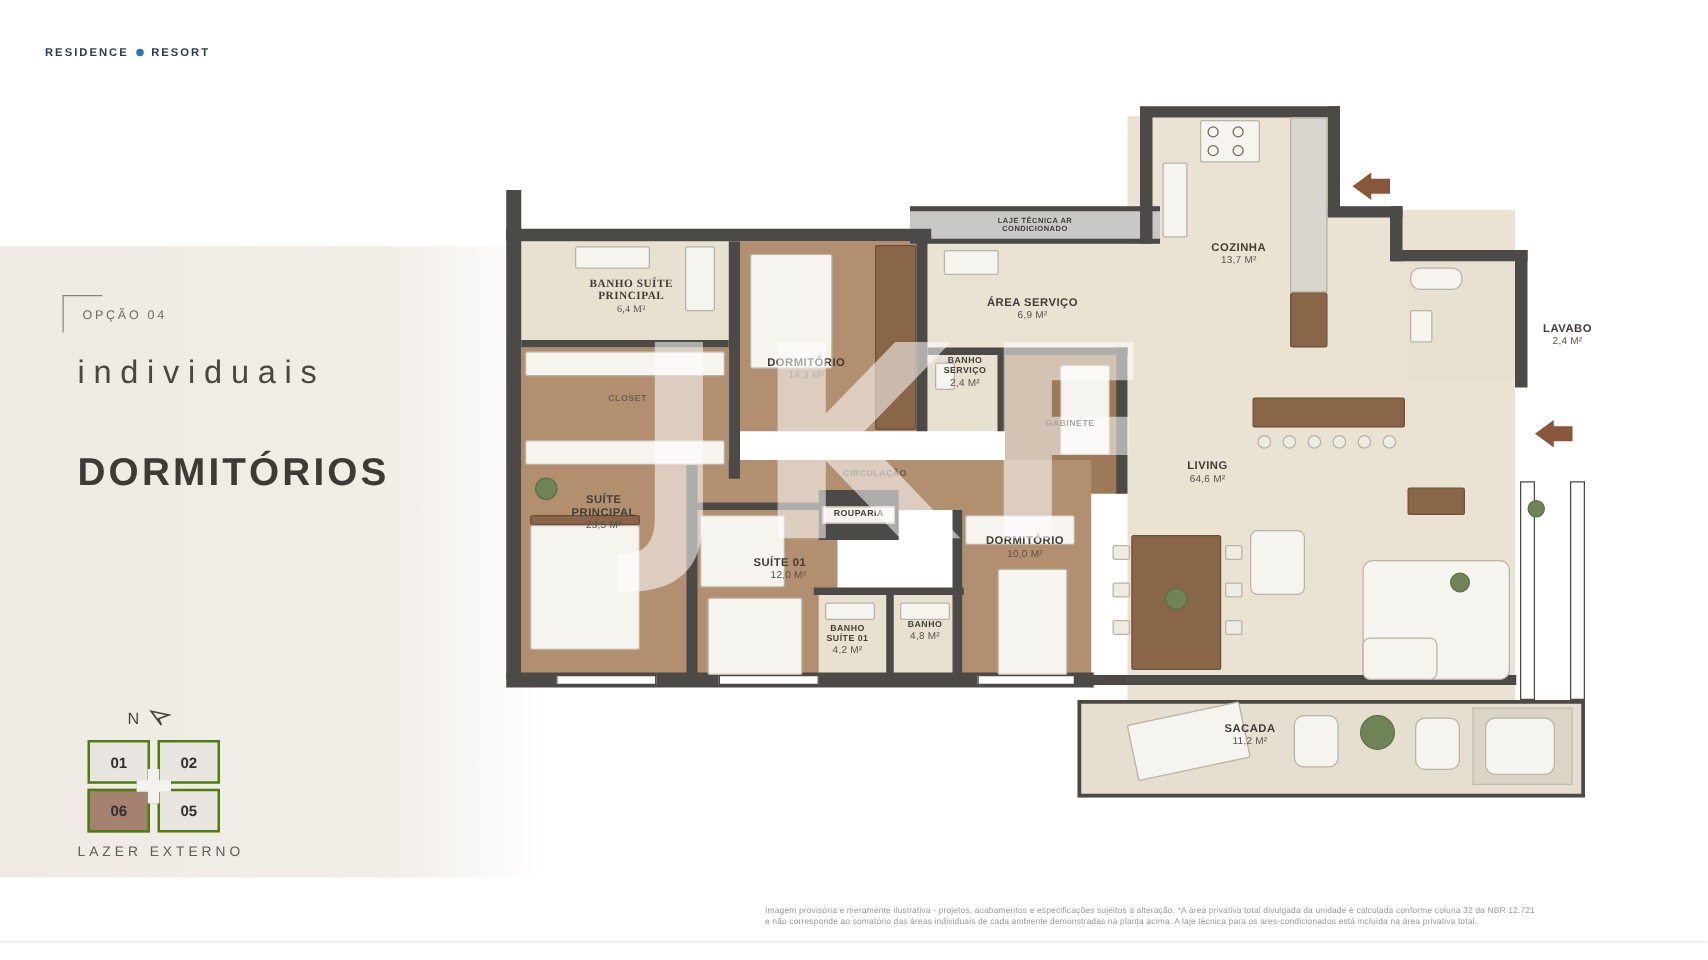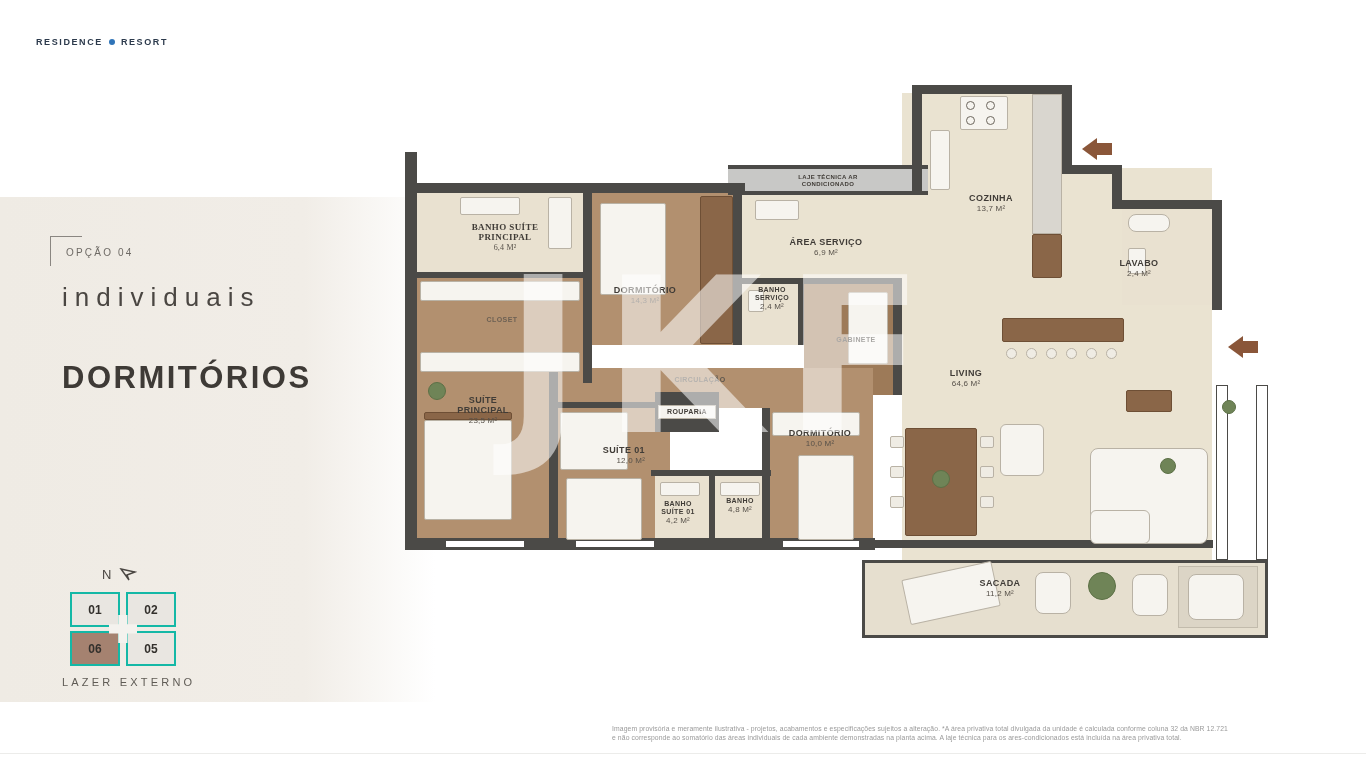--- a/index.html
+++ b/index.html
@@ -12,21 +12,21 @@
   .brand{font-size:9px;font-weight:bold;letter-spacing:1.6px;color:#2c3a4c;display:flex;align-items:center;gap:6px;}
   .brand-dot{width:6px;height:6px;border-radius:50%;background:#2f74b8;display:inline-block;}
   .option-bracket{border-left:1px solid #8a8681;border-top:1px solid #8a8681;}
   .option-label{font-size:10px;letter-spacing:2.2px;color:#6e6a65;}
   .subtitle{font-size:26px;letter-spacing:7px;color:#4a4642;font-weight:400;}
   .big-title{font-size:31px;font-weight:bold;letter-spacing:2.5px;color:#3e3a36;line-height:40px;}
   .area-line{font-size:14px;letter-spacing:2.6px;color:#56514c;}
   .area-line b{color:#3e3a36;}
 
   
-  .kp-unit{border:2px solid #14b8a6;background:#e9e6e1;display:flex;align-items:center;justify-content:center;
+  .kp-unit{border:2px solid #4d7c0f;background:#e9e6e1;display:flex;align-items:center;justify-content:center;
            font-size:12px;font-weight:bold;color:#33302c;}
   .kp-highlight{background:#a58270;}
   .kp-core{background:#f4f2ee;clip-path:polygon(33% 0,66% 0,66% 33%,100% 33%,100% 66%,66% 66%,66% 100%,33% 100%,33% 66%,0 66%,0 33%,33% 33%);
            filter:drop-shadow(0 0 1px #3b3a38);}
   .kp-caption{font-size:11px;letter-spacing:3.2px;color:#5f5b55;}
   .compass{font-size:13px;letter-spacing:2px;color:#4a4642;display:flex;align-items:center;gap:6px;}
 
   
   .wall{background:#4b4a47;}
   .floor-wood{background:#b2906f;}
@@ -238,21 +238,21 @@
     <span>BANHO SERVIÇO</span>
     <span class="room-area">2,4 m²</span>
   </div>
   <div class="abs room-label small-label" style="left:856px;top:340px;width:70px;">
     <span>GABINETE</span>
   </div>
   <div class="abs room-label" style="left:991px;top:203px;width:80px;">
     <span>COZINHA</span>
     <span class="room-area">13,7 m²</span>
   </div>
-  <div class="abs room-label" style="left:1139px;top:268px;width:70px;">
+  <div class="abs room-label" style="left:1254px;top:268px;width:70px;">
     <span>LAVABO</span>
     <span class="room-area">2,4 m²</span>
   </div>
   <div class="abs room-label" style="left:966px;top:378px;width:80px;">
     <span>LIVING</span>
     <span class="room-area">64,6 m²</span>
   </div>
   <div class="abs room-label" style="left:483px;top:410px;width:70px;">
     <span>SUÍTE PRINCIPAL</span>
     <span class="room-area">23,5 m²</span>

